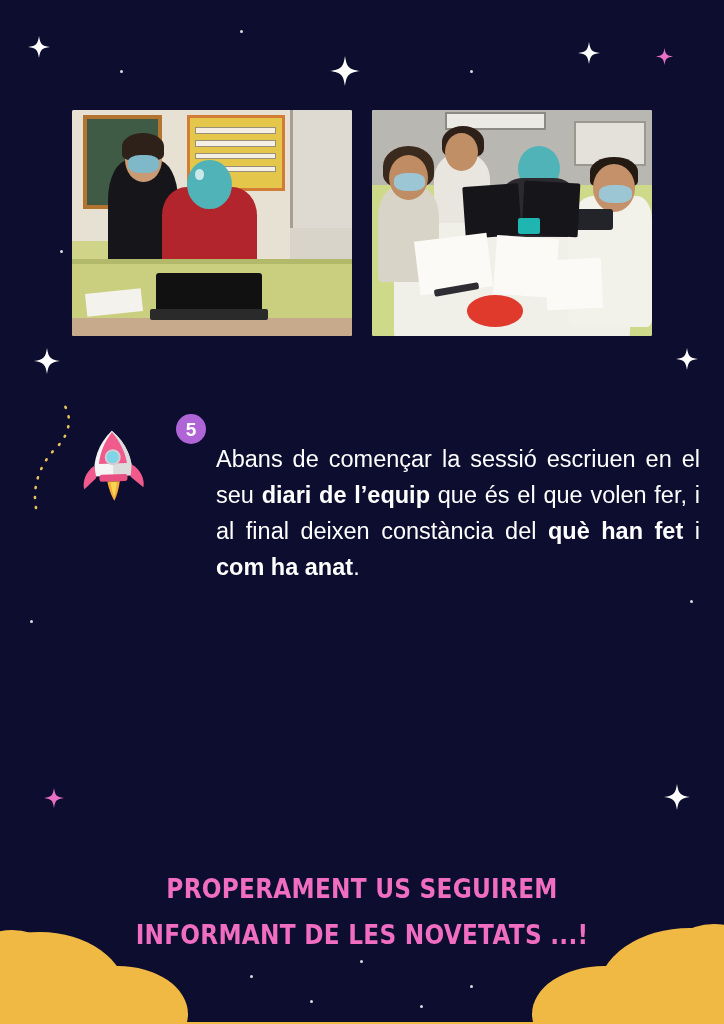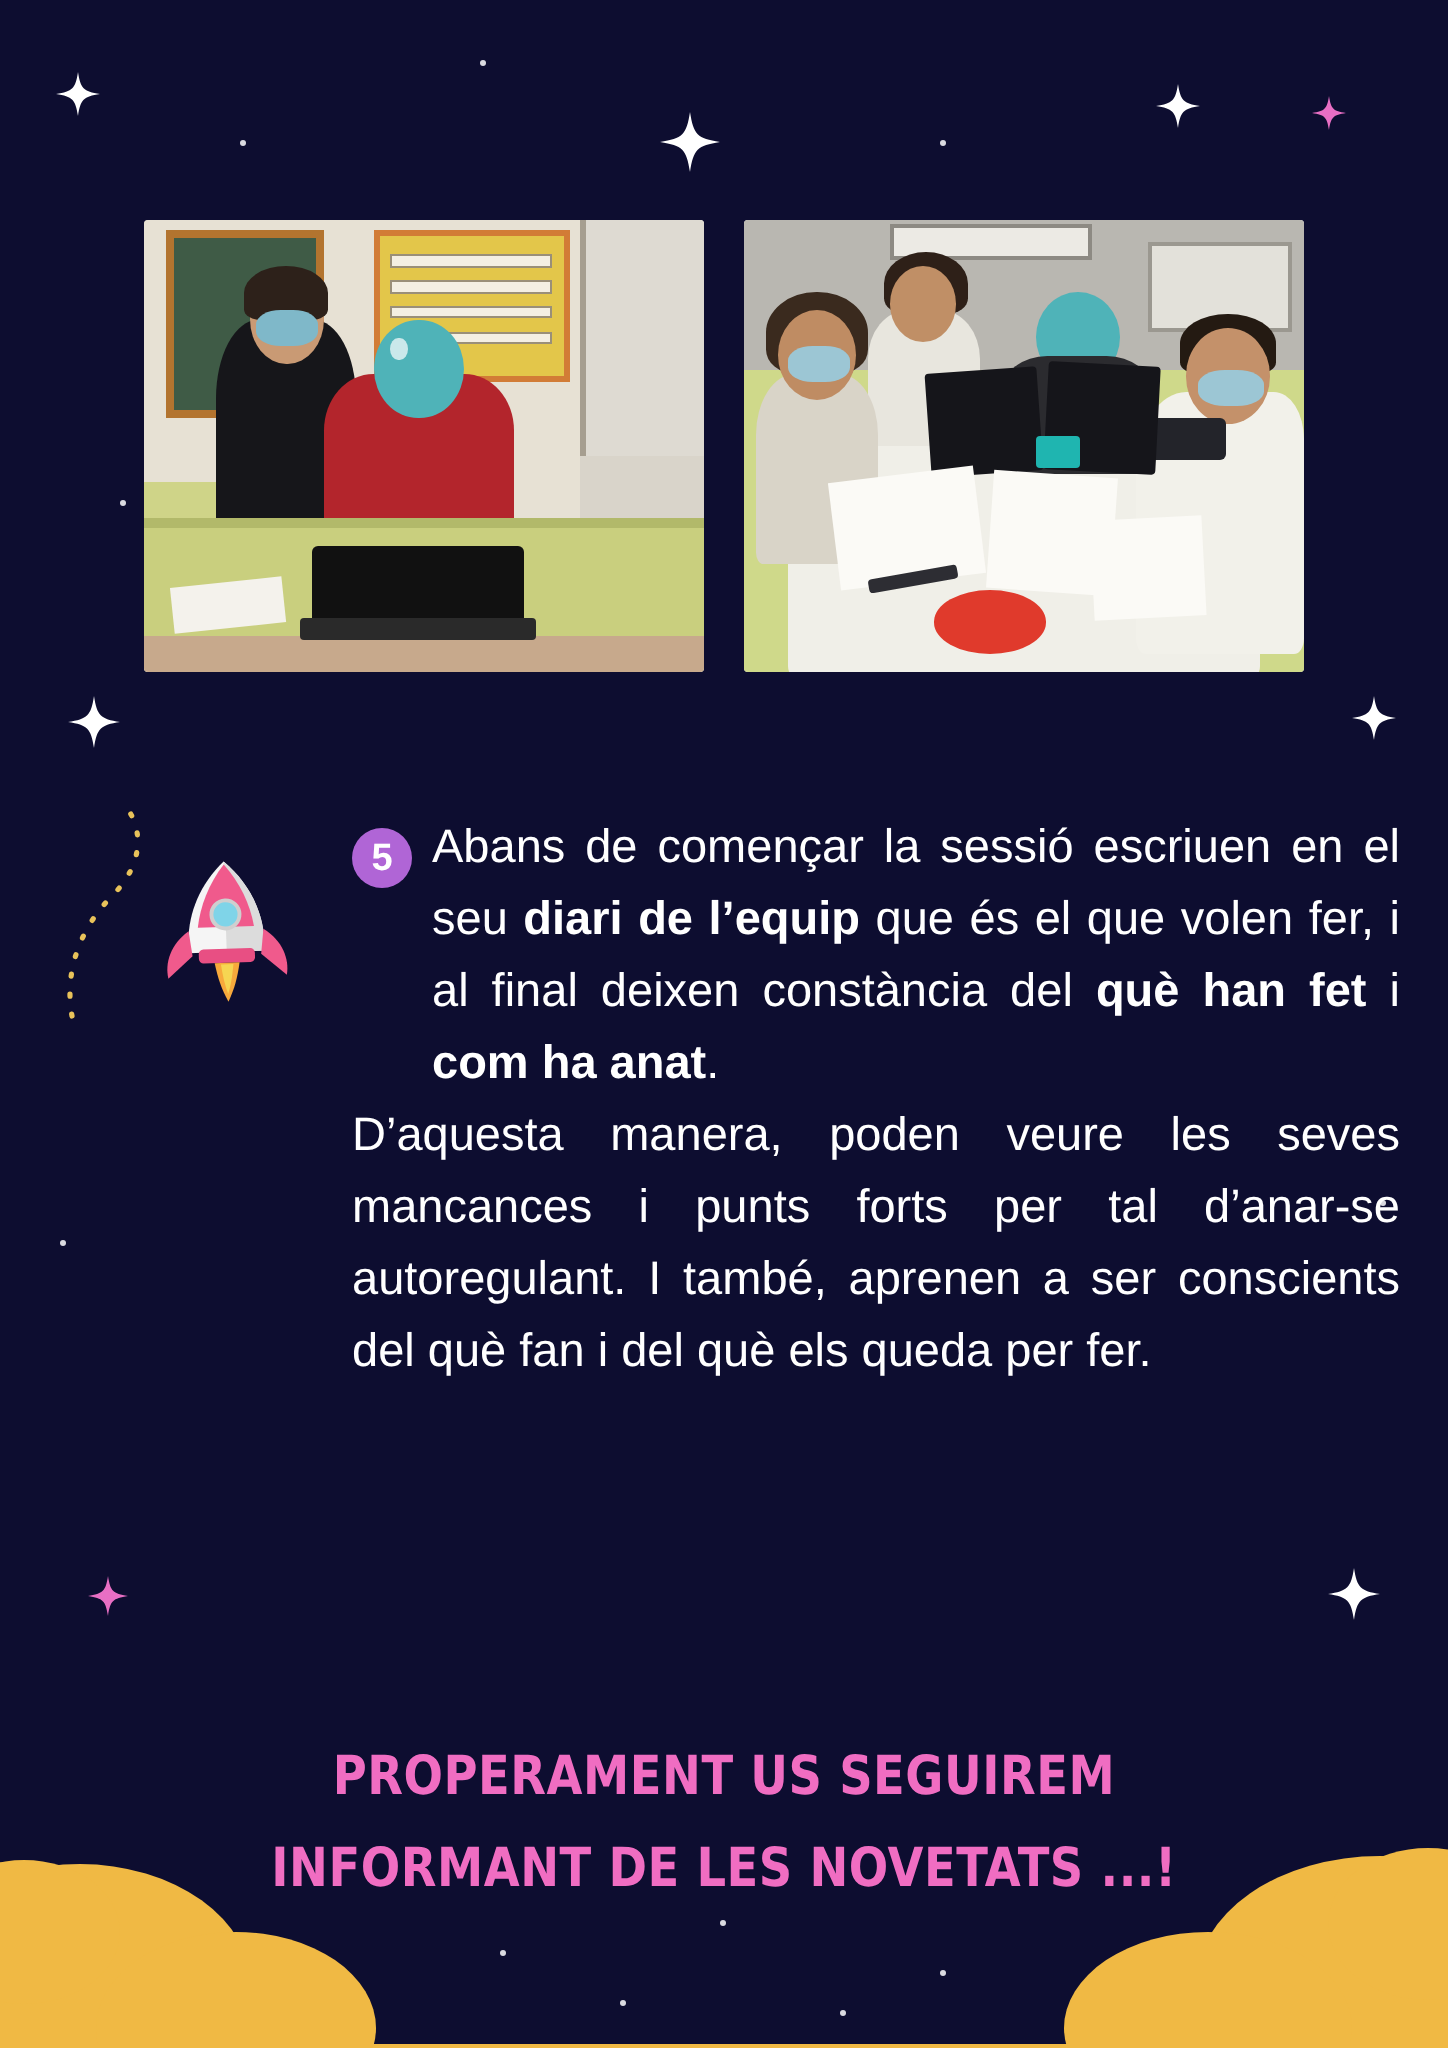--- a/index.html
+++ b/index.html
@@ -125,20 +125,21 @@
     margin: 0;
     color: #ffffff;
     font-size: 23.5px;
     line-height: 36px;
     text-align: justify;
     font-weight: 300;
   }
   .para.first {
     padding-left: 40px;
     text-indent: 0;
+    margin-top: 36px;
   }
   .para b { font-weight: 700; }
   .para.second { margin-top: 0; }
 
   
   .footer-text {
     position: absolute;
     left: 62px;
     top: 866px;
     width: 600px;
@@ -291,21 +292,20 @@
     <path d="M74 50 C86 58 90 70 88 80 L72 66 Z" fill="#f05a8c"></path>
     <rect x="32" y="62" width="36" height="9" rx="3" fill="#e84f83"></rect>
     <path d="M42 71 C44 82 46 88 50 96 C54 88 56 82 58 71 Z" fill="#f7a93c"></path>
     <path d="M46 72 C47 80 48 85 50 91 C52 85 53 80 54 72 Z" fill="#f6d552"></path>
   </svg>
 </div>
 
 <div class="content">
   <div class="badge">5</div>
   <p class="para first" id="para1"><span>Abans de començar la sessió escriuen en el seu </span><b>diari de l’equip</b><span> que és el que volen fer,  i al final deixen constància del </span><b>què han fet</b><span> i </span><b>com ha anat</b><span>.</span></p>
-  <p class="para second">D’aquesta manera, poden veure  les seves mancances i punts forts per tal d’anar-se autoregulant. I també, aprenen a ser conscients del què fan i del què els queda per fer.</p>
 </div>
 
 <div class="footer-text">PROPERAMENT US SEGUIREM INFORMANT DE LES NOVETATS ...!</div>
 
 <svg class="clouds" viewBox="0 0 724 150" preserveAspectRatio="none">
   <g fill="#f0b944">
     <ellipse cx="40" cy="120" rx="86" ry="62"></ellipse>
     <ellipse cx="118" cy="140" rx="70" ry="48"></ellipse>
     <ellipse cx="12" cy="92" rx="48" ry="36"></ellipse>
     <ellipse cx="690" cy="118" rx="92" ry="64"></ellipse>

